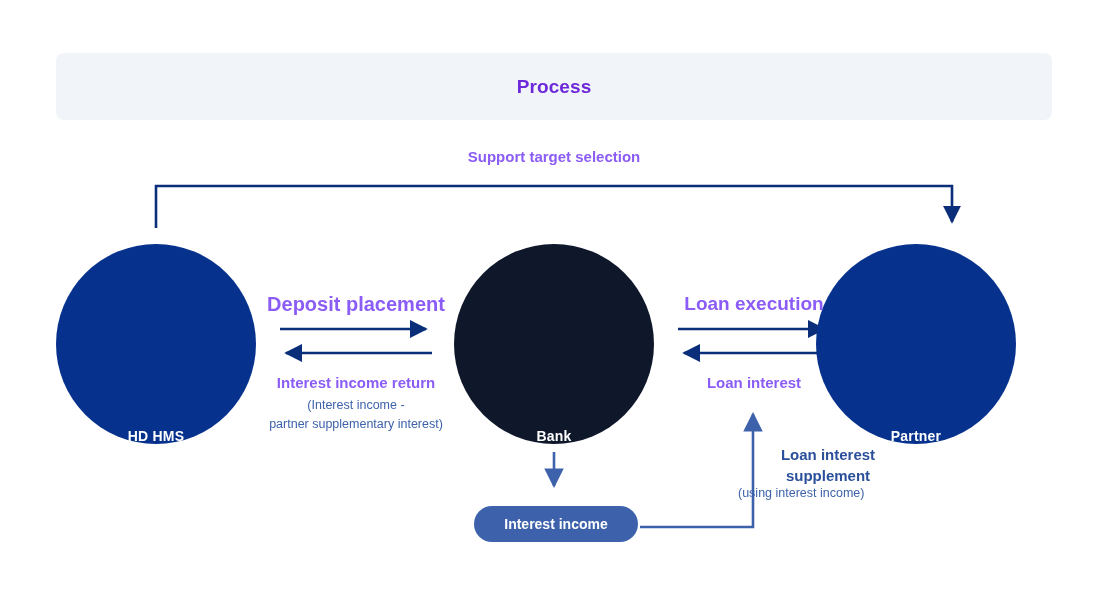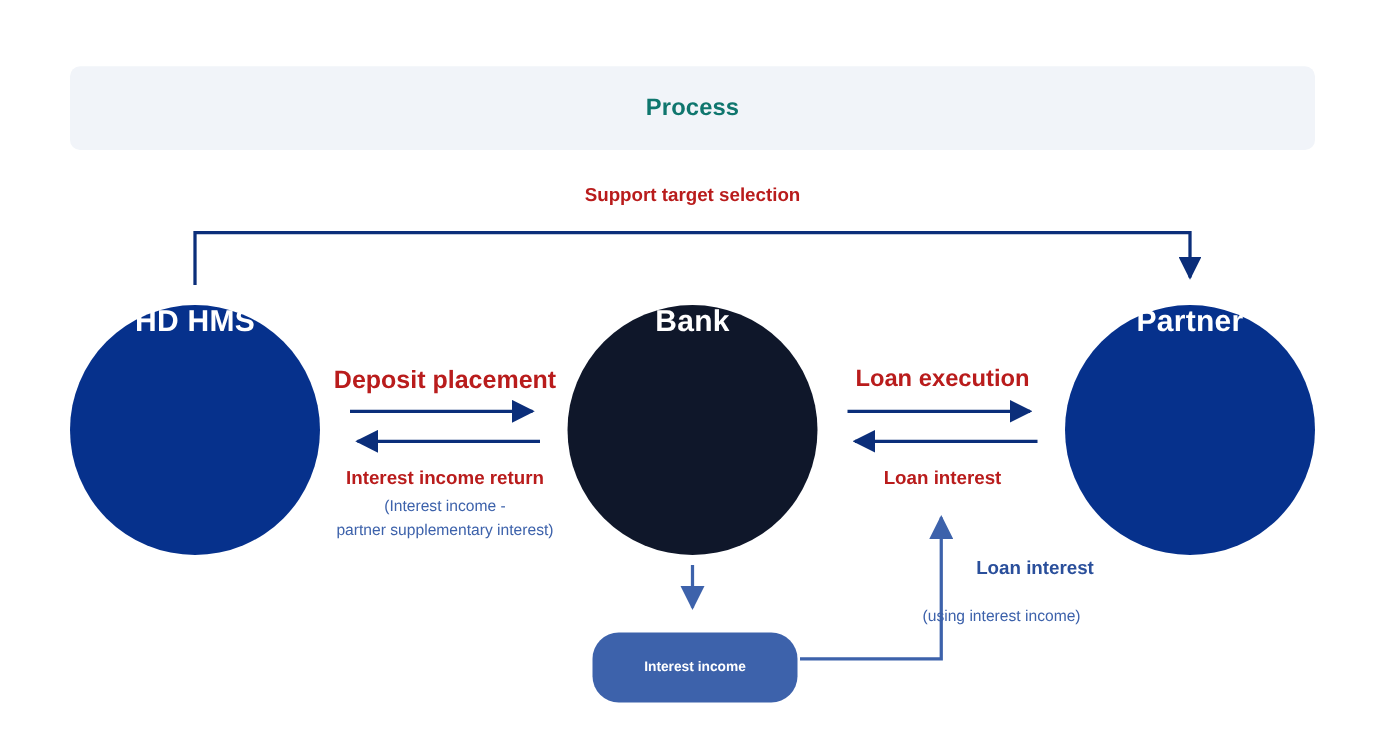--- a/index.html
+++ b/index.html
@@ -34,84 +34,84 @@
     height: 67px;
     background: #F1F4F9;
     border-radius: 8px;
     display: flex;
     align-items: center;
     justify-content: center;
   }
   .header-title {
     font-size: 19px;
     font-weight: bold;
-    color: #0f766e;
+    color: #6d28d9;
     letter-spacing: 0.1px;
   }
 
   
   .connectors {
     position: absolute;
     left: 0;
     top: 0;
     width: 1108px;
     height: 604px;
     pointer-events: none;
   }
 
   
   .node-circle {
     position: absolute;
     border-radius: 50%;
     display: flex;
-    align-items: flex-start;
+    align-items: flex-end;
     justify-content: center;
     color: #ffffff;
-    font-size: 24px;
+    font-size: 14px;
     font-weight: bold;
     letter-spacing: 0.2px;
   }
   .node-hdhms {
     left: 56px;  top: 244px;
     width: 200px; height: 200px;
     background: #06318C;
   }
   .node-bank {
     left: 454px; top: 244px;
     width: 200px; height: 200px;
     background: #0f172a;
   }
   .node-partner {
-    left: 852px; top: 244px;
+    left: 816px; top: 244px;
     width: 200px; height: 200px;
     background: #06318C;
   }
 
   .pill-node {
     position: absolute;
     left: 474px;
     top: 506px;
     width: 164px;
-    height: 56px;
+    height: 36px;
     background: #3D62AB;
     border-radius: 21px;
     display: flex;
     align-items: center;
     justify-content: center;
     color: #ffffff;
-    font-size: 11px;
+    font-size: 14px;
     font-weight: bold;
     text-align: center;
   }
 
   
   .lbl {
     position: absolute;
     text-align: center;
-    color: #b91c1c;
+    color: #8b5cf6;
     font-weight: bold;
     line-height: 1.25;
     white-space: nowrap;
   }
   .lbl-sub {
     color: #3D62AB;
     font-weight: normal;
     white-space: nowrap;
   }
 
@@ -235,17 +235,18 @@
       <div>(Interest income -</div>
       <div>partner supplementary interest)</div>
     </div>
 
     <div class="lbl lbl-loan-exec">Loan execution</div>
 
     <div class="lbl lbl-loan-interest">Loan interest</div>
 
     <div class="lbl lbl-loan-supp">
       <div>Loan interest</div>
+      <div>supplement</div>
     </div>
     <div class="lbl lbl-sub lbl-loan-supp-sub">(using interest income)</div>
 
   </div>
 </div>
 
 </body></html>

